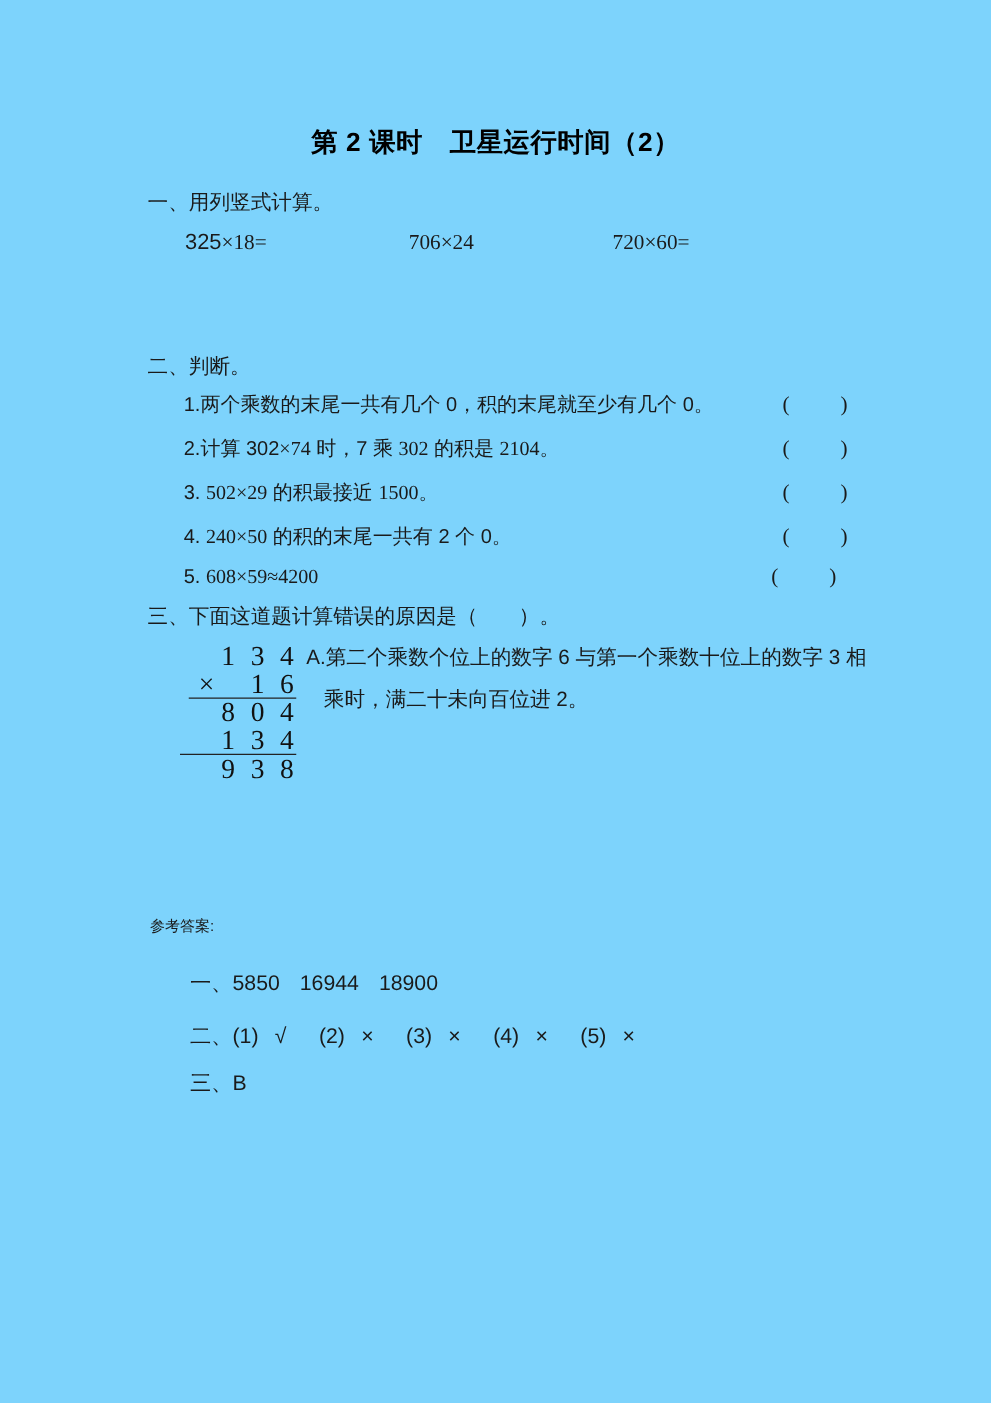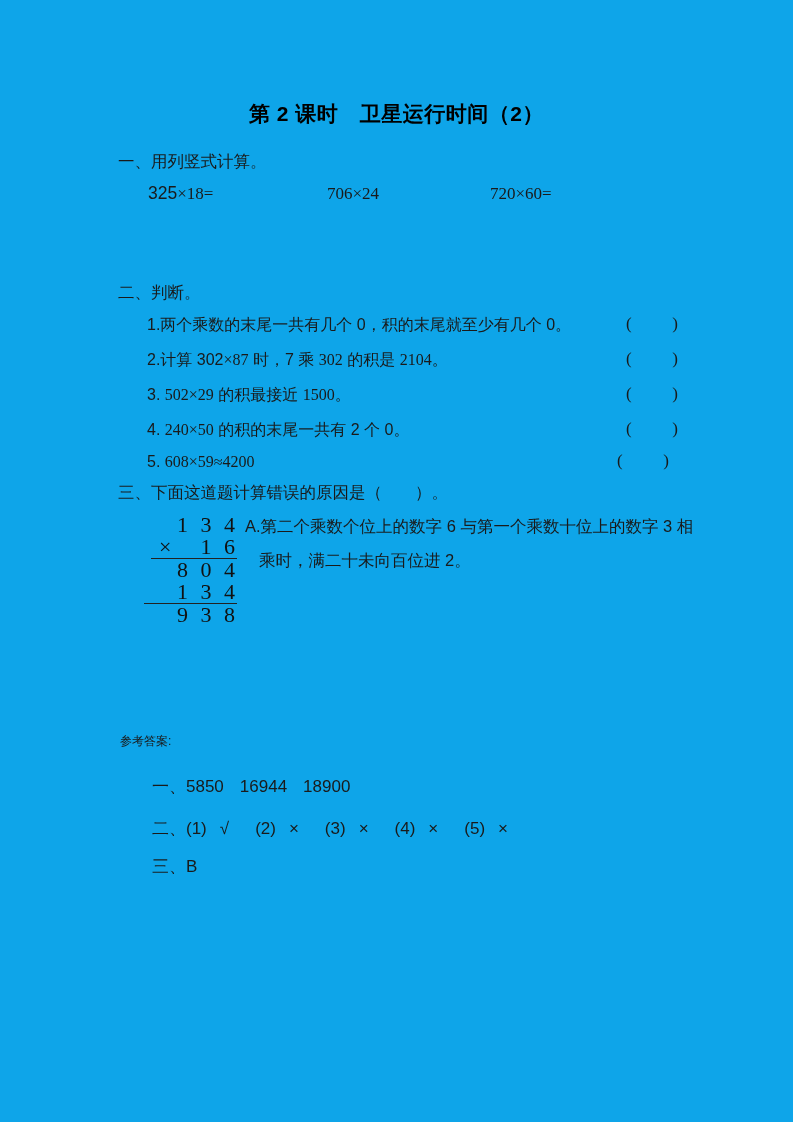--- a/index.html
+++ b/index.html
@@ -1,18 +1,18 @@
 <!DOCTYPE html>
 <html><head>
 <meta charset="utf-8">
 <style>
   html,body { margin:0; padding:0; background:#e8e8e8; }
   .page {
     position:relative; width:793px; height:1122px; margin:0 auto;
-    background:#0ea5e9; color:#1a1a1a;
+    background:#7dd3fc; color:#1a1a1a;
     font-family:"Liberation Sans", sans-serif;
     overflow:hidden;
   }
   .serif { font-family:"Liberation Serif", serif; }
 
   .title {
     position:absolute; top:100px; left:0; right:0;
     text-align:center; font-size:21px; font-weight:bold; color:#000;
     letter-spacing:0.5px;
   }
@@ -86,21 +86,21 @@
 
   <div class="judge-item j1">
     <span><span>1.两个乘数的末尾一共有几个 0，积的末尾就至少有几个 0。</span><span class="serif"></span><span></span><span class="serif"></span><span></span><span class="serif"></span><span></span></span>
     <span class="paren">
         <span>(</span>
         <span>)</span>
       </span>
   </div>
 
   <div class="judge-item j2">
-    <span><span>2.计算 302</span><span class="serif">×87</span><span> 时，7 乘 </span><span class="serif">302</span><span> 的积是 </span><span class="serif">2104</span><span>。</span></span>
+    <span><span>2.计算 302</span><span class="serif">×74</span><span> 时，7 乘 </span><span class="serif">302</span><span> 的积是 </span><span class="serif">2104</span><span>。</span></span>
     <span class="paren">
         <span>(</span>
         <span>)</span>
       </span>
   </div>
 
   <div class="judge-item j3">
     <span><span>3. </span><span class="serif">502×29</span><span> 的积最接近 </span><span class="serif">1500</span><span>。</span><span class="serif"></span><span></span></span>
     <span class="paren">
         <span>(</span>

